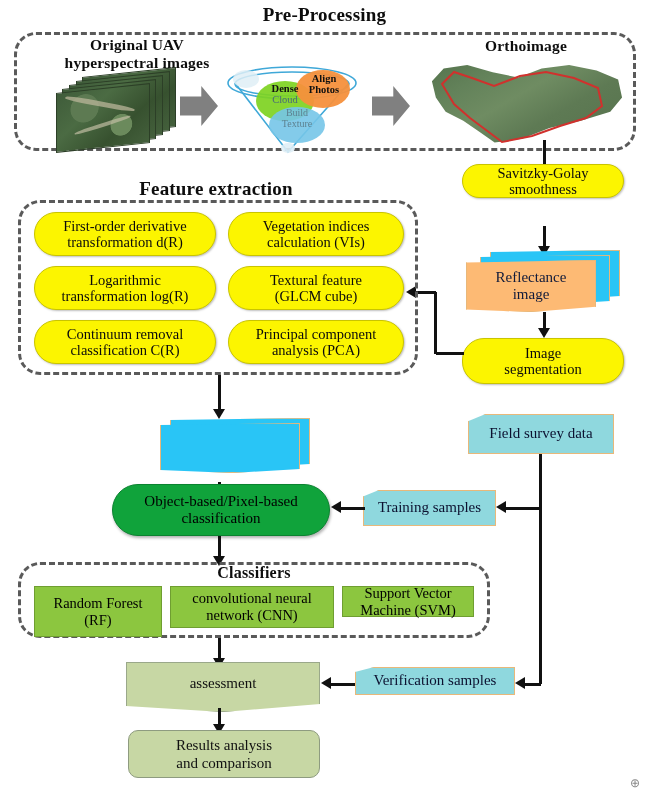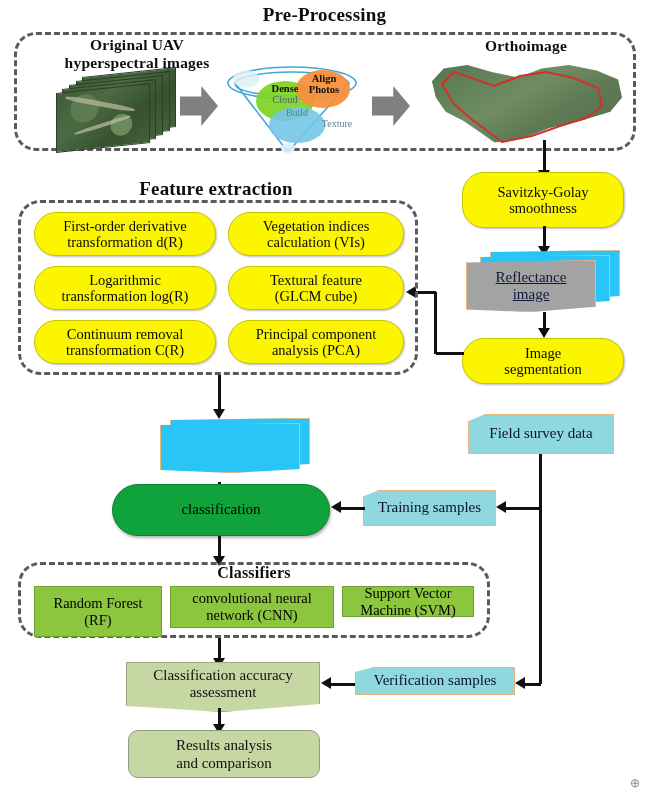--- a/index.html
+++ b/index.html
@@ -58,24 +58,24 @@
   }
 
   
   .doc-stack{position:absolute;}
   .doc-sheet{
     position:absolute;background:#29c5f6;border:1.6px solid #e8b87a;
     clip-path:polygon(0 4%,100% 0,100% 92%,52% 100%,0 94%);
     box-sizing:border-box;
   }
   .doc-front{
-    position:absolute;background:#a3a3a3;border:1.6px solid #e8b87a;
+    position:absolute;background:#fdba74;border:1.6px solid #e8b87a;
     clip-path:polygon(0 5%,100% 0,100% 90%,50% 100%,0 95%);
     box-sizing:border-box;display:flex;align-items:center;justify-content:center;
-    text-align:center;line-height:1.15;font-size:15px;color:#101a3a;text-decoration:underline;
+    text-align:center;line-height:1.15;font-size:15px;color:#101a3a;
   }
 
   
   .data-pent{
     background:#8fd8de;border:1.6px solid #e8b87a;box-sizing:border-box;
     display:flex;align-items:center;justify-content:center;text-align:center;
     line-height:1.15;font-size:15px;color:#0c1130;
     clip-path:polygon(12% 0,100% 0,100% 100%,0 100%,0 18%);
   }
 
@@ -164,38 +164,38 @@
   <div class="ell" style="left:80px;top:15px;width:54px;height:38px;background:#f5903c;opacity:.95;"></div>
   <div class="ell" style="left:53px;top:52px;width:56px;height:36px;background:#76c5e8;opacity:.9;"></div>
 
   <div class="abs" style="left:86px;top:18px;width:44px;text-align:center;font-size:10.5px;font-weight:bold;color:#101010;line-height:1.05;">Align</div>
   <div class="abs" style="left:84px;top:29px;width:48px;text-align:center;font-size:10.5px;font-weight:bold;color:#101010;line-height:1.05;">Photos</div>
 
   <div class="abs" style="left:44px;top:28px;width:50px;text-align:center;font-size:10.5px;font-weight:bold;color:#101010;line-height:1.05;">Dense</div>
   <div class="abs" style="left:44px;top:39px;width:50px;text-align:center;font-size:10.5px;color:#4a6a78;line-height:1.05;">Cloud</div>
 
   <div class="abs" style="left:56px;top:53px;width:50px;text-align:center;font-size:10px;color:#5d8190;line-height:1.05;">Build</div>
-  <div class="abs" style="left:54px;top:64px;width:54px;text-align:center;font-size:10px;color:#5d8190;line-height:1.05;padding-left:40px;">Texture</div>
+  <div class="abs" style="left:54px;top:64px;width:54px;text-align:center;font-size:10px;color:#5d8190;line-height:1.05;">Texture</div>
 </div>
 
 <div class="chev" style="left:372px;top:86px;width:38px;height:40px;"></div>
 
 <div class="abs sec-title" style="left:436px;top:37px;width:180px;font-size:15.5px;">Orthoimage</div>
 
 <div class="abs" style="left:428px;top:56px;width:196px;height:90px;">
   <div class="ortho" style="left:0;top:0;width:196px;height:90px;"></div>
   <svg width="196" height="90" style="position:absolute;left:0;top:0;">
     <polygon points="14,28 26,16 44,22 66,30 92,20 118,16 146,22 170,32 174,50 158,62 132,70 104,80 74,86 58,74 42,62 26,48" fill="none" stroke="#d0312d" stroke-width="2"></polygon>
   </svg>
 </div>
 
 <div class="vline" style="left:543px;top:140px;height:32px;"></div>
 <div class="arrow-d" style="left:538px;top:170px;"></div>
 
-<div class="pill-yellow abs" style="left:462px;top:172px;width:162px;height:56px;align-items:center;">
+<div class="pill-yellow abs" style="left:462px;top:164px;width:162px;height:34px;align-items:center;">
   <div>
     <div>Savitzky-Golay</div>
     <div>smoothness</div>
   </div>
 </div>
 
 <div class="vline" style="left:543px;top:226px;height:22px;"></div>
 <div class="arrow-d" style="left:538px;top:246px;"></div>
 
 <div class="doc-stack" style="left:462px;top:250px;width:160px;height:62px;">
@@ -250,21 +250,21 @@
 <div class="pill-yellow abs" style="left:228px;top:266px;width:176px;height:44px;">
   <div>
     <div>Textural feature</div>
     <div>(GLCM cube)</div>
   </div>
 </div>
 
 <div class="pill-yellow abs" style="left:34px;top:320px;width:182px;height:44px;">
   <div>
     <div>Continuum removal</div>
-    <div>transformation C(R)</div>
+    <div>classification C(R)</div>
   </div>
 </div>
 <div class="pill-yellow abs" style="left:228px;top:320px;width:176px;height:44px;">
   <div>
     <div>Principal component</div>
     <div>analysis (PCA)</div>
   </div>
 </div>
 
 <div class="vline" style="left:218px;top:375px;height:36px;"></div>
@@ -273,20 +273,21 @@
 <div class="doc-stack" style="left:140px;top:418px;width:180px;height:64px;">
   <div class="doc-sheet" style="left:30px;top:0;width:140px;height:50px;"></div>
   <div class="doc-sheet" style="left:20px;top:5px;width:140px;height:50px;"></div>
 </div>
 
 <div class="vline" style="left:218px;top:482px;height:16px;"></div>
 <div class="arrow-d" style="left:213px;top:496px;"></div>
 
 <div class="pill-green abs" style="left:112px;top:484px;width:218px;height:52px;">
   <div>
+    <div>Object-based/Pixel-based</div>
     <div>classification</div>
   </div>
 </div>
 
 <div class="data-pent abs" style="left:468px;top:414px;width:146px;height:40px;">
   <span>Field survey data</span>
 </div>
 
 <div class="vline" style="left:539px;top:454px;height:230px;"></div>
 
@@ -323,21 +324,20 @@
     <div>Support Vector</div>
     <div>Machine (SVM)</div>
   </div>
 </div>
 
 <div class="vline" style="left:218px;top:638px;height:24px;"></div>
 <div class="arrow-d" style="left:213px;top:658px;"></div>
 
 <div class="banner-sage abs" style="left:126px;top:662px;width:194px;height:50px;">
   <div style="padding-bottom:6px;">
-    <div>Classification  accuracy</div>
     <div>assessment</div>
   </div>
 </div>
 
 <div class="data-pent abs" style="left:355px;top:667px;width:160px;height:28px;">
   <span>Verification  samples</span>
 </div>
 
 <div class="hline" style="left:523px;top:683px;width:18px;"></div>
 <div class="arrow-l" style="left:515px;top:677px;"></div>

